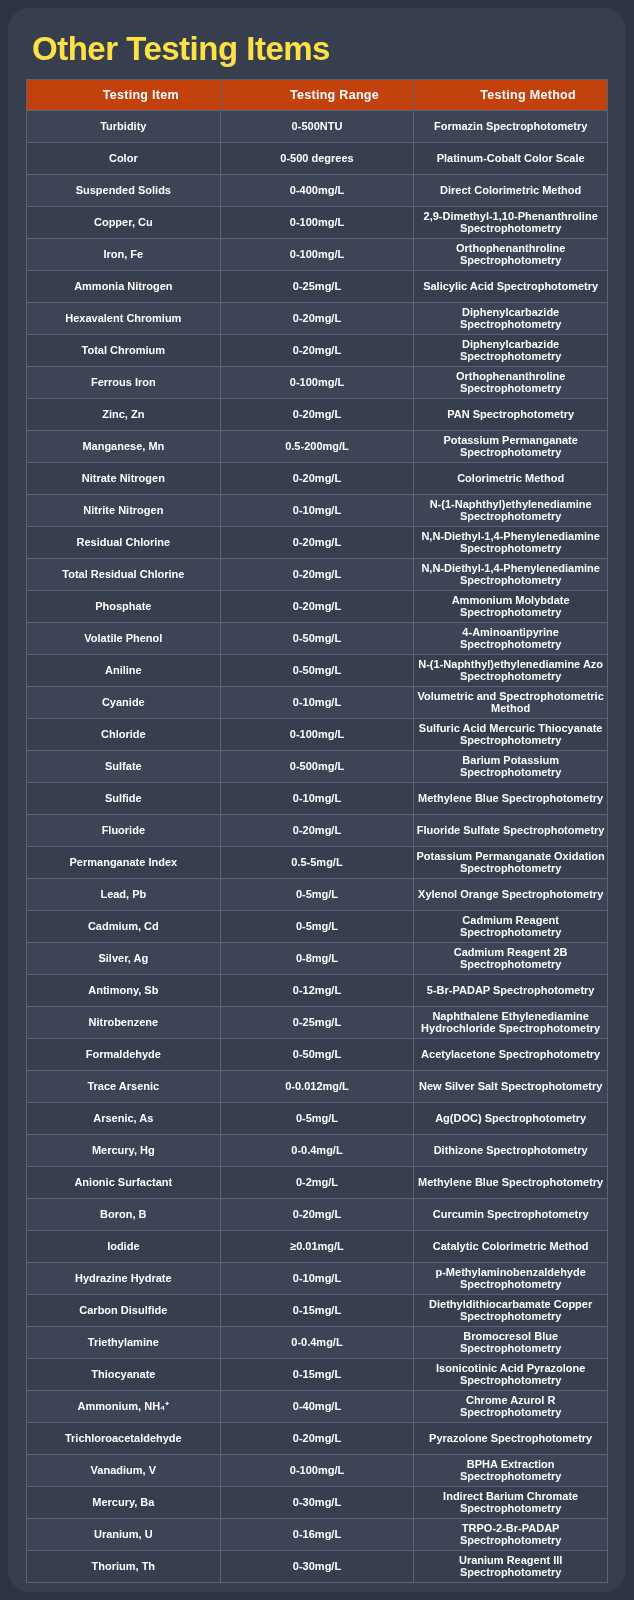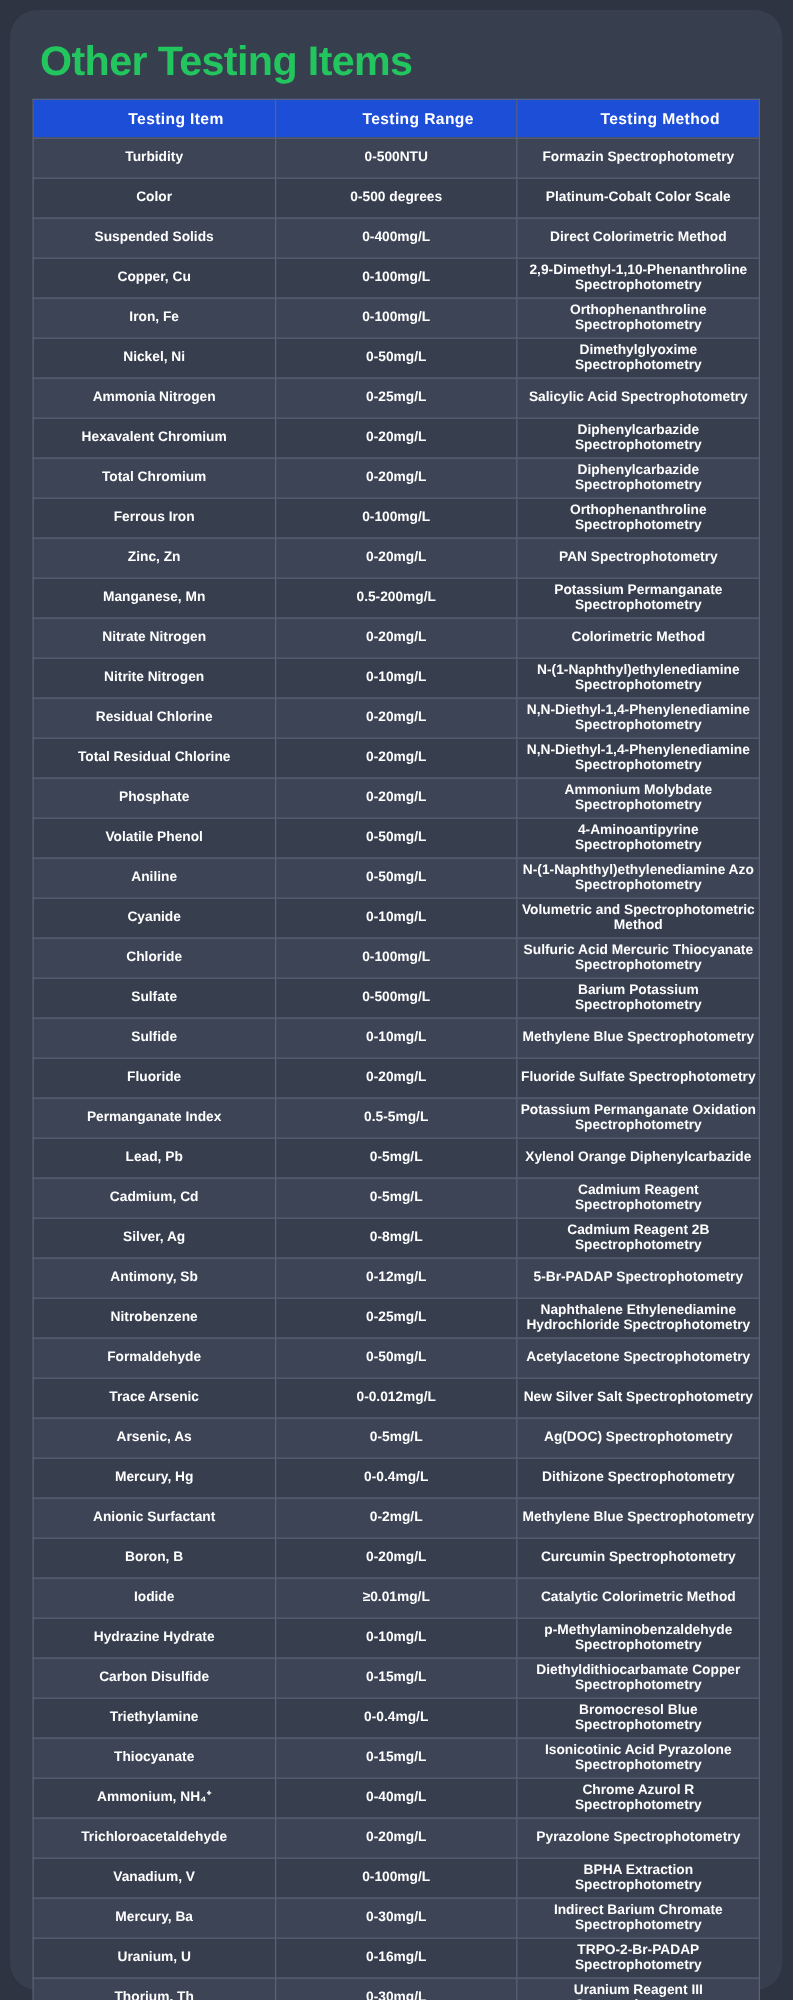--- a/index.html
+++ b/index.html
@@ -22,37 +22,37 @@
     height: 1584px;
     background: #373e4e;
     border-radius: 22px;
     box-sizing: border-box;
     padding: 18px 18px 14px 18px;
   }
   .page-title {
     font-size: 33px;
     font-weight: bold;
     letter-spacing: -0.5px;
-    color: #22c55e;
+    color: #fde047;
     margin: 6px 0 12px 6px;
     line-height: 1.05;
   }
   table.grid {
     border-collapse: collapse;
     width: 582px;
     table-layout: fixed;
   }
   table.grid th, table.grid td {
     border: 1px solid #5a6275;
     text-align: center;
     vertical-align: middle;
     color: #ffffff;
   }
   thead th {
-    background: #1d4ed8;
+    background: #c2410c;
     color: #2a3040;
     font-size: 12.5px;
     font-weight: bold;
     height: 28px;
     letter-spacing: 0.3px;
     padding-left: 36px;
   }
   tbody td {
     font-size: 11px;
     font-weight: bold;
@@ -100,25 +100,20 @@
           <td class="c-item">Copper, Cu</td>
           <td class="c-range">0-100mg/L</td>
           <td class="c-method">2,9-Dimethyl-1,10-Phenanthroline Spectrophotometry</td>
         </tr>
         <tr>
           <td class="c-item">Iron, Fe</td>
           <td class="c-range">0-100mg/L</td>
           <td class="c-method">Orthophenanthroline Spectrophotometry</td>
         </tr>
         <tr>
-          <td class="c-item">Nickel, Ni</td>
-          <td class="c-range">0-50mg/L</td>
-          <td class="c-method">Dimethylglyoxime Spectrophotometry</td>
-        </tr>
-        <tr>
           <td class="c-item">Ammonia Nitrogen</td>
           <td class="c-range">0-25mg/L</td>
           <td class="c-method">Salicylic Acid Spectrophotometry</td>
         </tr>
         <tr>
           <td class="c-item">Hexavalent Chromium</td>
           <td class="c-range">0-20mg/L</td>
           <td class="c-method">Diphenylcarbazide Spectrophotometry</td>
         </tr>
         <tr>
@@ -202,21 +197,21 @@
           <td class="c-method">Fluoride Sulfate Spectrophotometry</td>
         </tr>
         <tr>
           <td class="c-item">Permanganate Index</td>
           <td class="c-range">0.5-5mg/L</td>
           <td class="c-method">Potassium Permanganate Oxidation Spectrophotometry</td>
         </tr>
         <tr>
           <td class="c-item">Lead, Pb</td>
           <td class="c-range">0-5mg/L</td>
-          <td class="c-method">Xylenol Orange Diphenylcarbazide</td>
+          <td class="c-method">Xylenol Orange Spectrophotometry</td>
         </tr>
         <tr>
           <td class="c-item">Cadmium, Cd</td>
           <td class="c-range">0-5mg/L</td>
           <td class="c-method">Cadmium Reagent Spectrophotometry</td>
         </tr>
         <tr>
           <td class="c-item">Silver, Ag</td>
           <td class="c-range">0-8mg/L</td>
           <td class="c-method">Cadmium Reagent 2B Spectrophotometry</td>

